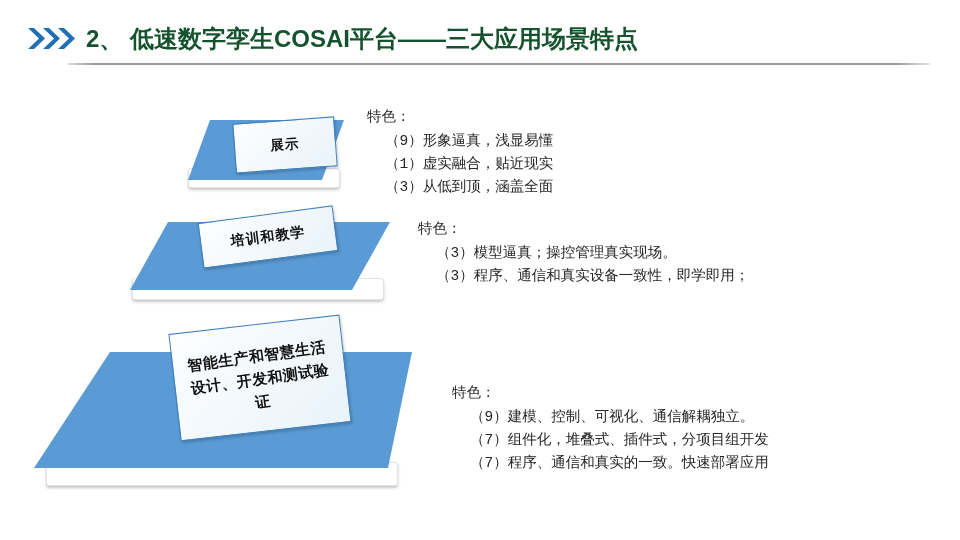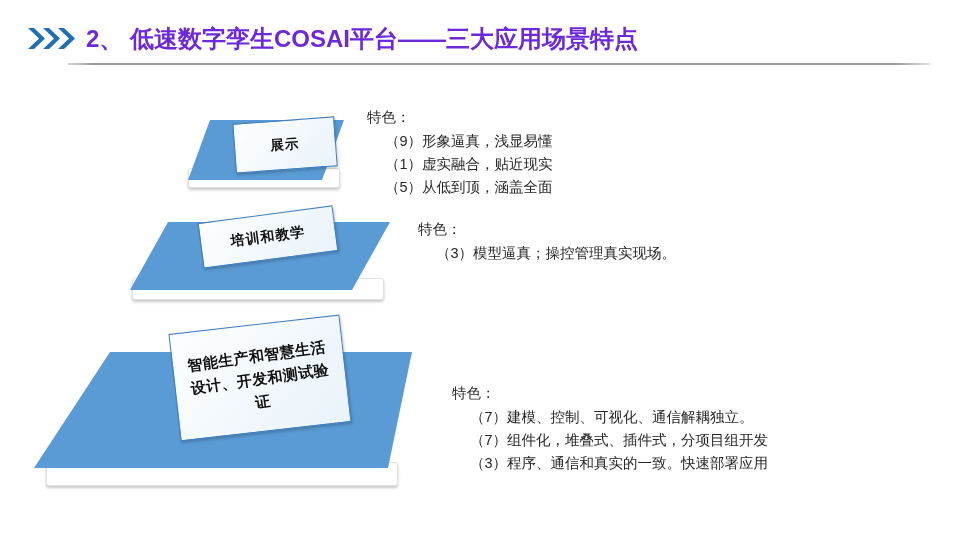--- a/index.html
+++ b/index.html
@@ -35,40 +35,41 @@
     width: 56px;
     height: 26px;
   }
   #title-text {
     position: absolute;
     left: 86px;
     top: -2px;
     font-size: 24px;
     font-weight: bold;
     letter-spacing: 0px;
-    color: #6d28d9;
+    color: #14532d;
     white-space: nowrap;
     line-height: 38px;
   }
   #title-rule {
     position: absolute;
     left: 68px;
     top: 63px;
     width: 862px;
     height: 2px;
     background: linear-gradient(to right, #d9d9d9 0%, #9a9a9a 3%, #9a9a9a 96%, #e4e4e4 100%);
   }
 
   
   .feature-block {
     position: absolute;
     font-size: 14.5px;
     line-height: 23px;
     color: #262626;
     white-space: nowrap;
+    font-family: Liberation Mono, monospace;
   }
   .feature-head { margin: 0 0 1px 0; }
   .feature-item { margin: 0 0 0 18px; }
 
   
   .graphic { position: absolute; }
 
   .platform-shadow {
     position: absolute;
     background: #ffffff;
@@ -162,56 +163,57 @@
     </div>
     <div id="g1-card" class="card">
       <span>展示</span>
     </div>
   </div>
 
   <div id="feat1" class="feature-block">
     <div class="feature-head">特色：</div>
     <div class="feature-item">（9）形象逼真，浅显易懂</div>
     <div class="feature-item">（1）虚实融合，贴近现实</div>
-    <div class="feature-item">（5）从低到顶，涵盖全面</div>
+    <div class="feature-item">（3）从低到顶，涵盖全面</div>
   </div>
 
   <div id="g2" class="graphic">
     <div class="platform-shadow"></div>
     <div class="slab">
       <svg width="264" height="74" viewBox="0 0 264 74" xmlns="http://www.w3.org/2000/svg">
         <polygon points="40,2 262,2 224,70 2,70" fill="#5B9BD5"></polygon>
       </svg>
     </div>
     <div id="g2-card" class="card">
       <span>培训和教学</span>
     </div>
   </div>
 
   <div id="feat2" class="feature-block">
     <div class="feature-head">特色：</div>
     <div class="feature-item">（3）模型逼真；操控管理真实现场。</div>
+    <div class="feature-item">（3）程序、通信和真实设备一致性，即学即用；</div>
   </div>
 
   <div id="g3" class="graphic">
     <div class="platform-shadow"></div>
     <div class="slab">
       <svg width="382" height="122" viewBox="0 0 382 122" xmlns="http://www.w3.org/2000/svg">
         <polygon points="78,2 380,2 356,118 2,118" fill="#5B9BD5"></polygon>
       </svg>
     </div>
     <div id="g3-card" class="card">
       <span class="rot">
         <span>智能生产和智慧生活</span><br>
         <span>设计、开发和测试验</span><br>
         <span>证</span>
       </span>
     </div>
   </div>
 
   <div id="feat3" class="feature-block">
     <div class="feature-head">特色：</div>
-    <div class="feature-item">（7）建模、控制、可视化、通信解耦独立。</div>
+    <div class="feature-item">（9）建模、控制、可视化、通信解耦独立。</div>
     <div class="feature-item">（7）组件化，堆叠式、插件式，分项目组开发</div>
-    <div class="feature-item">（3）程序、通信和真实的一致。快速部署应用</div>
+    <div class="feature-item">（7）程序、通信和真实的一致。快速部署应用</div>
   </div>
 
 </div>
 
 </body></html>

